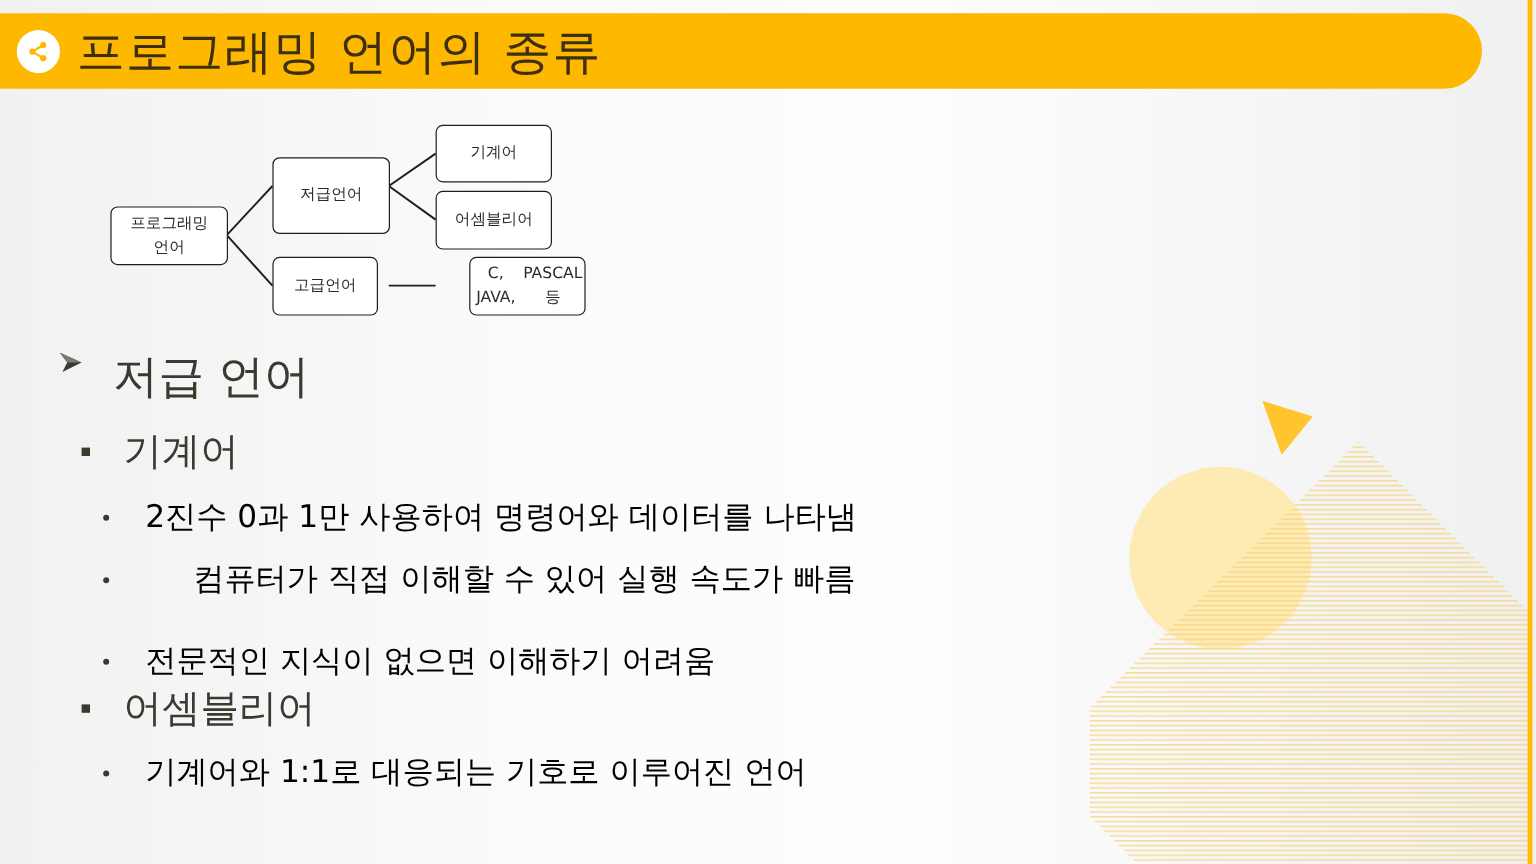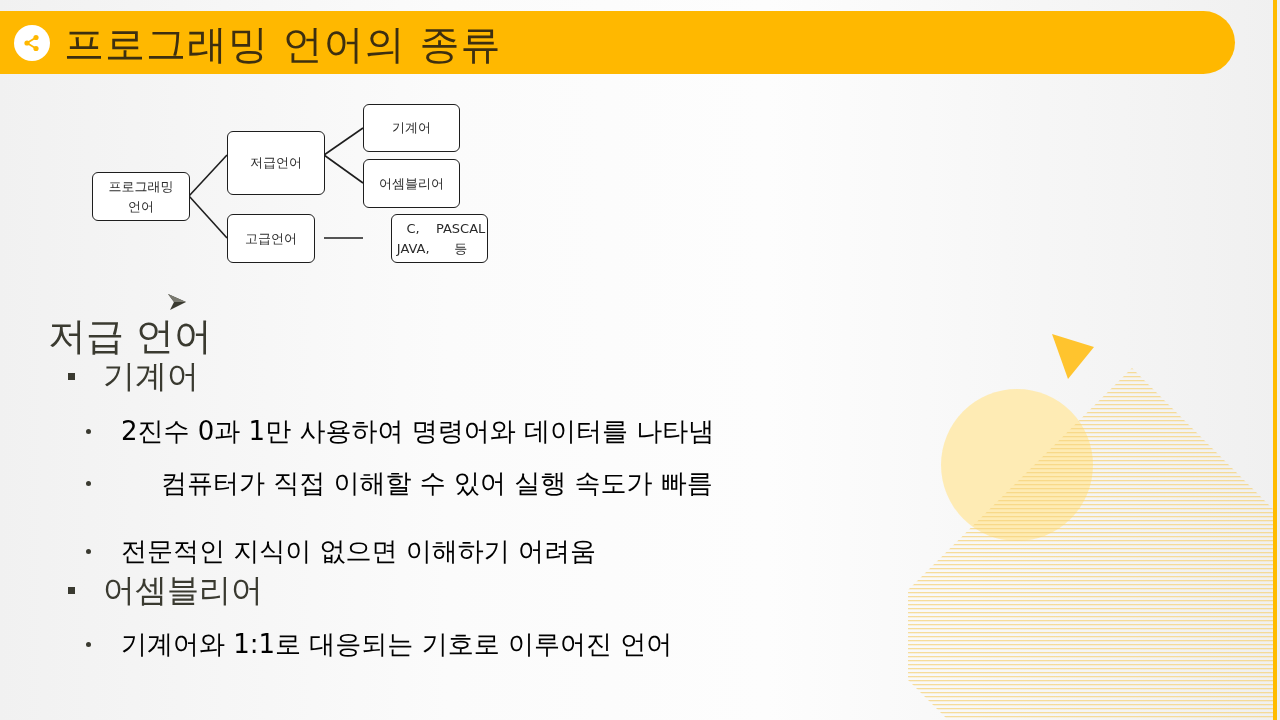--- a/index.html
+++ b/index.html
@@ -43,21 +43,21 @@
     display: flex; align-items: center; justify-content: center;
     text-align: center;
     font-size: 13px; line-height: 20px; color: #2a2a2a;
   }
   .diagram svg { position: absolute; left: 0; top: 0; }
 
   
   .level1 {
     position: absolute; left: 48px; top: 290px;
     font-size: 38px; line-height: 48px; color: #3a3a30;
-    display: flex; align-items: flex-end; white-space: nowrap; flex-direction: column;
+    display: flex; align-items: flex-start; white-space: nowrap;
   }
   .arrow-bullet { width: 22px; height: 22px; margin-right: 24px; }
   .level2 {
     position: absolute; left: 68px;
     font-size: 32px; line-height: 40px; color: #3a3a30;
     display: flex; align-items: center; white-space: nowrap;
   }
   .sq-bullet {
     width: 7px; height: 7px; background: #3a3a30; margin-right: 28px;
   }

